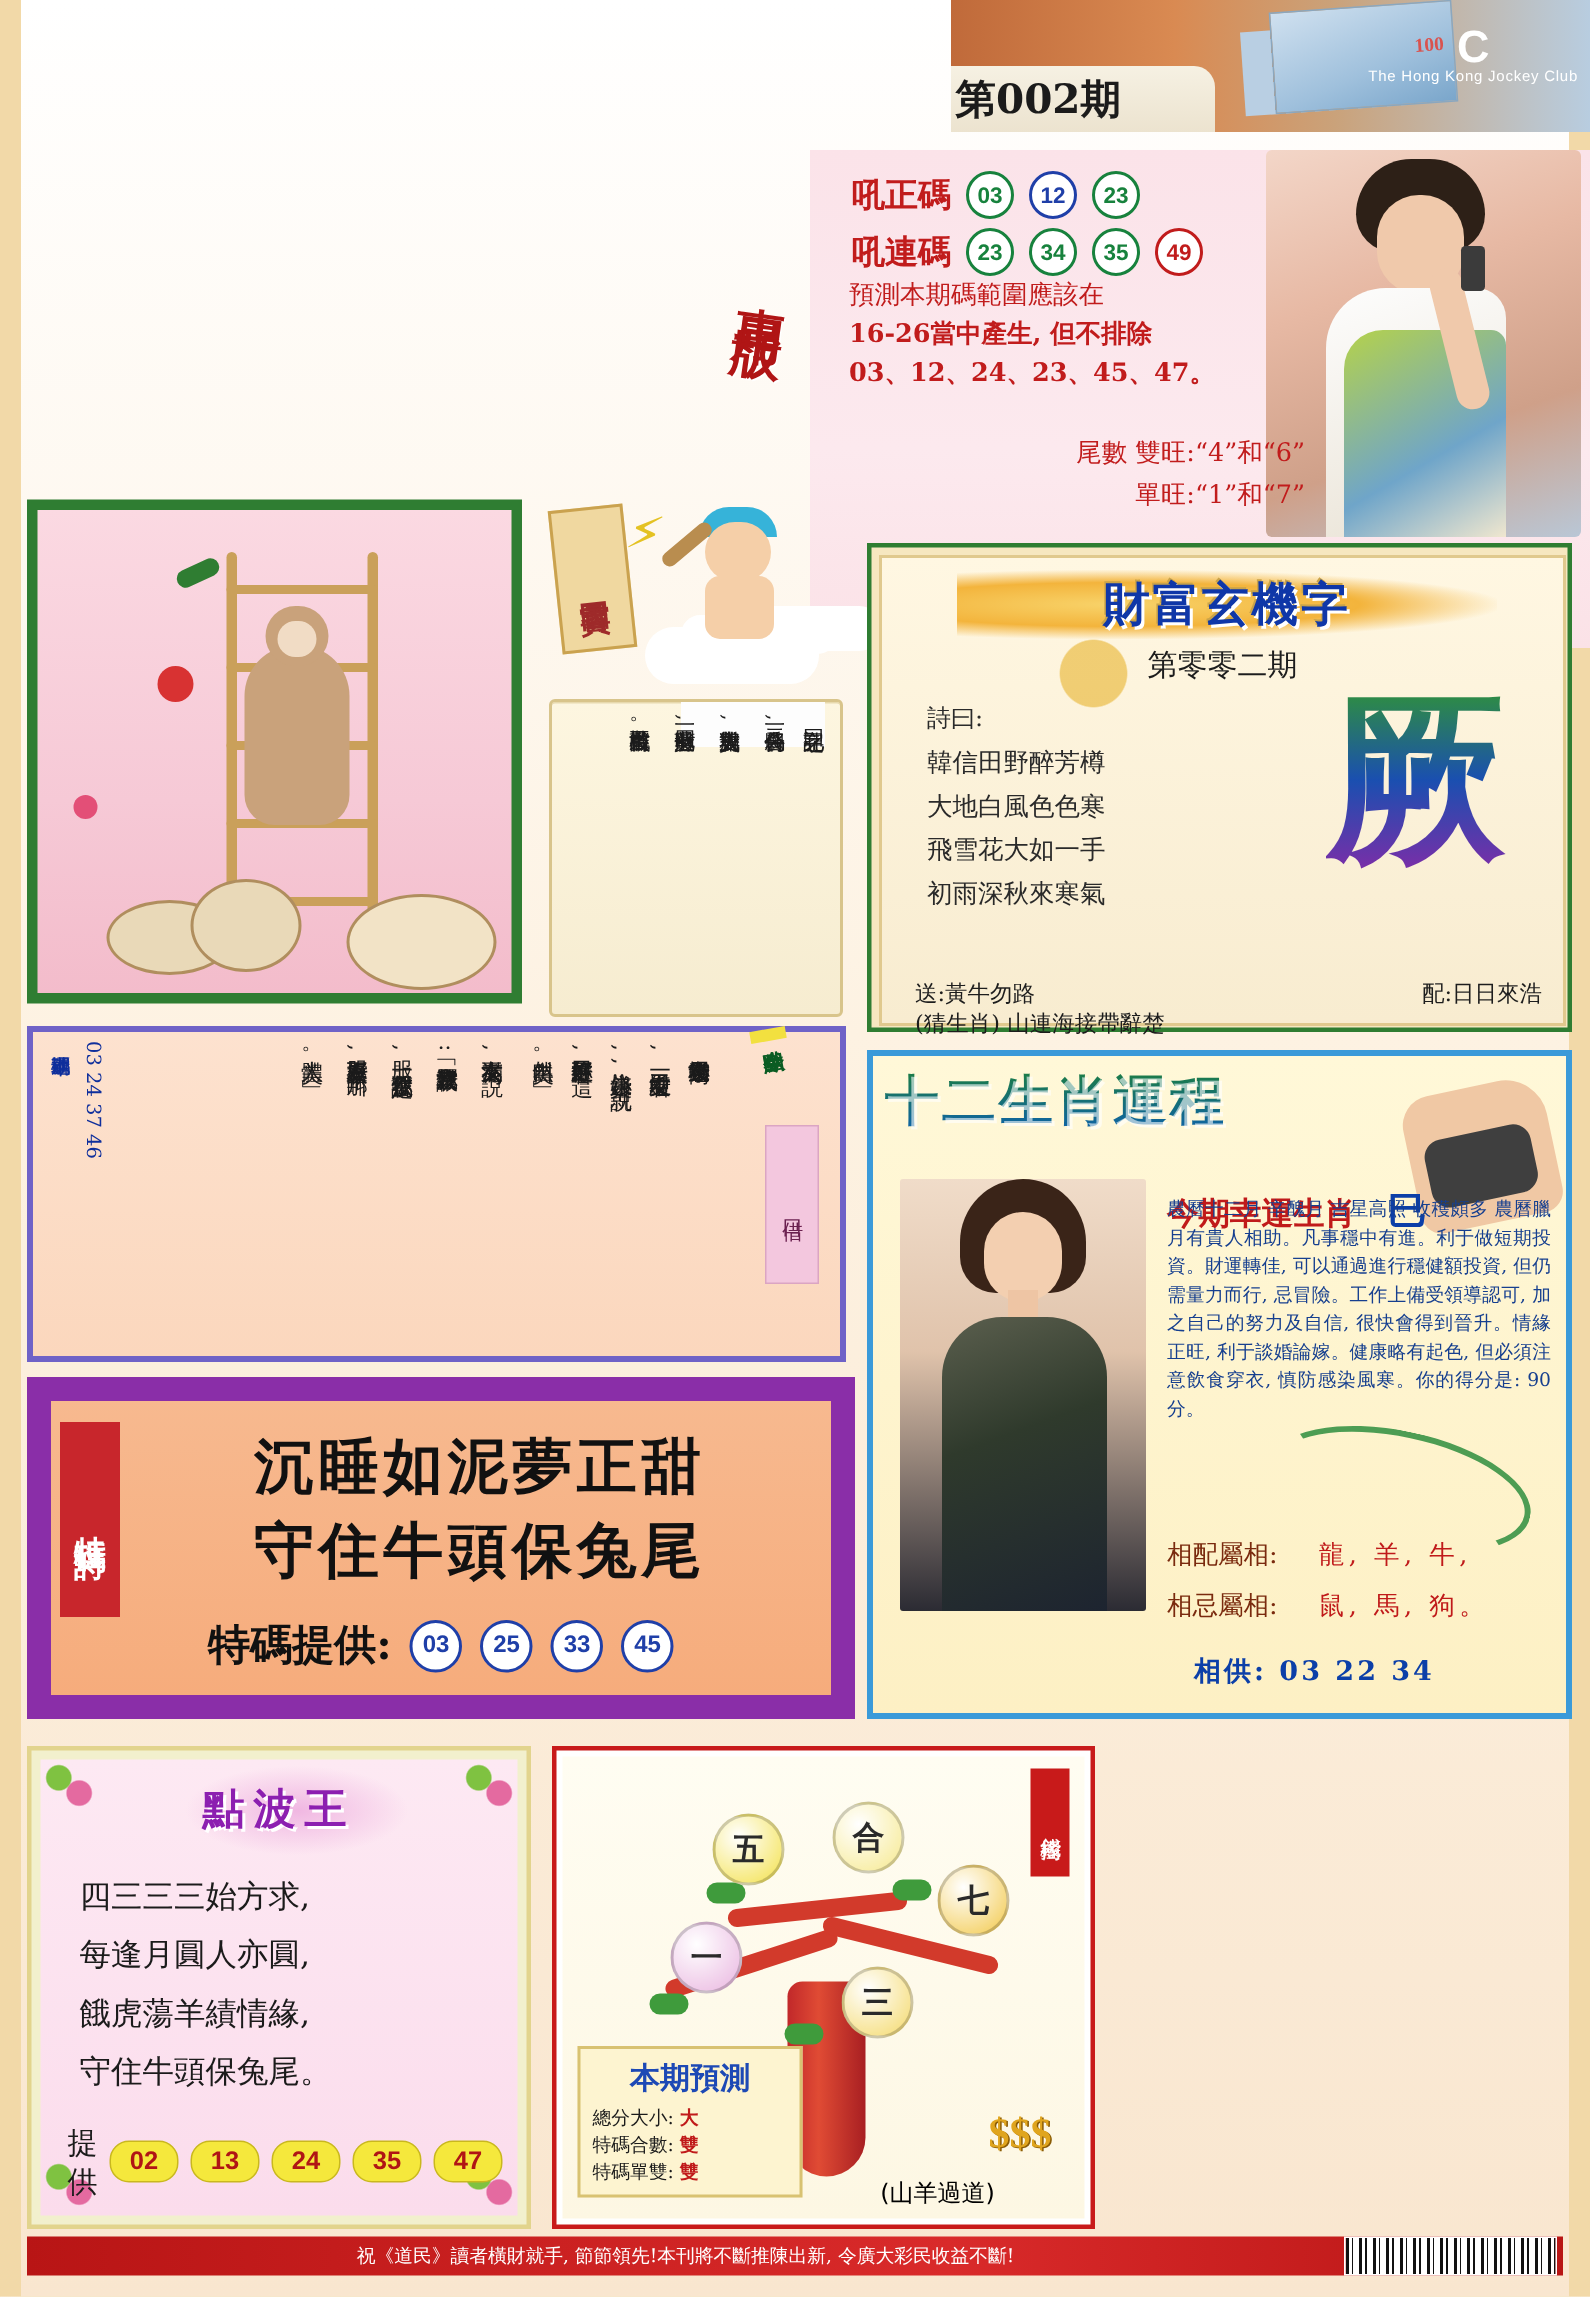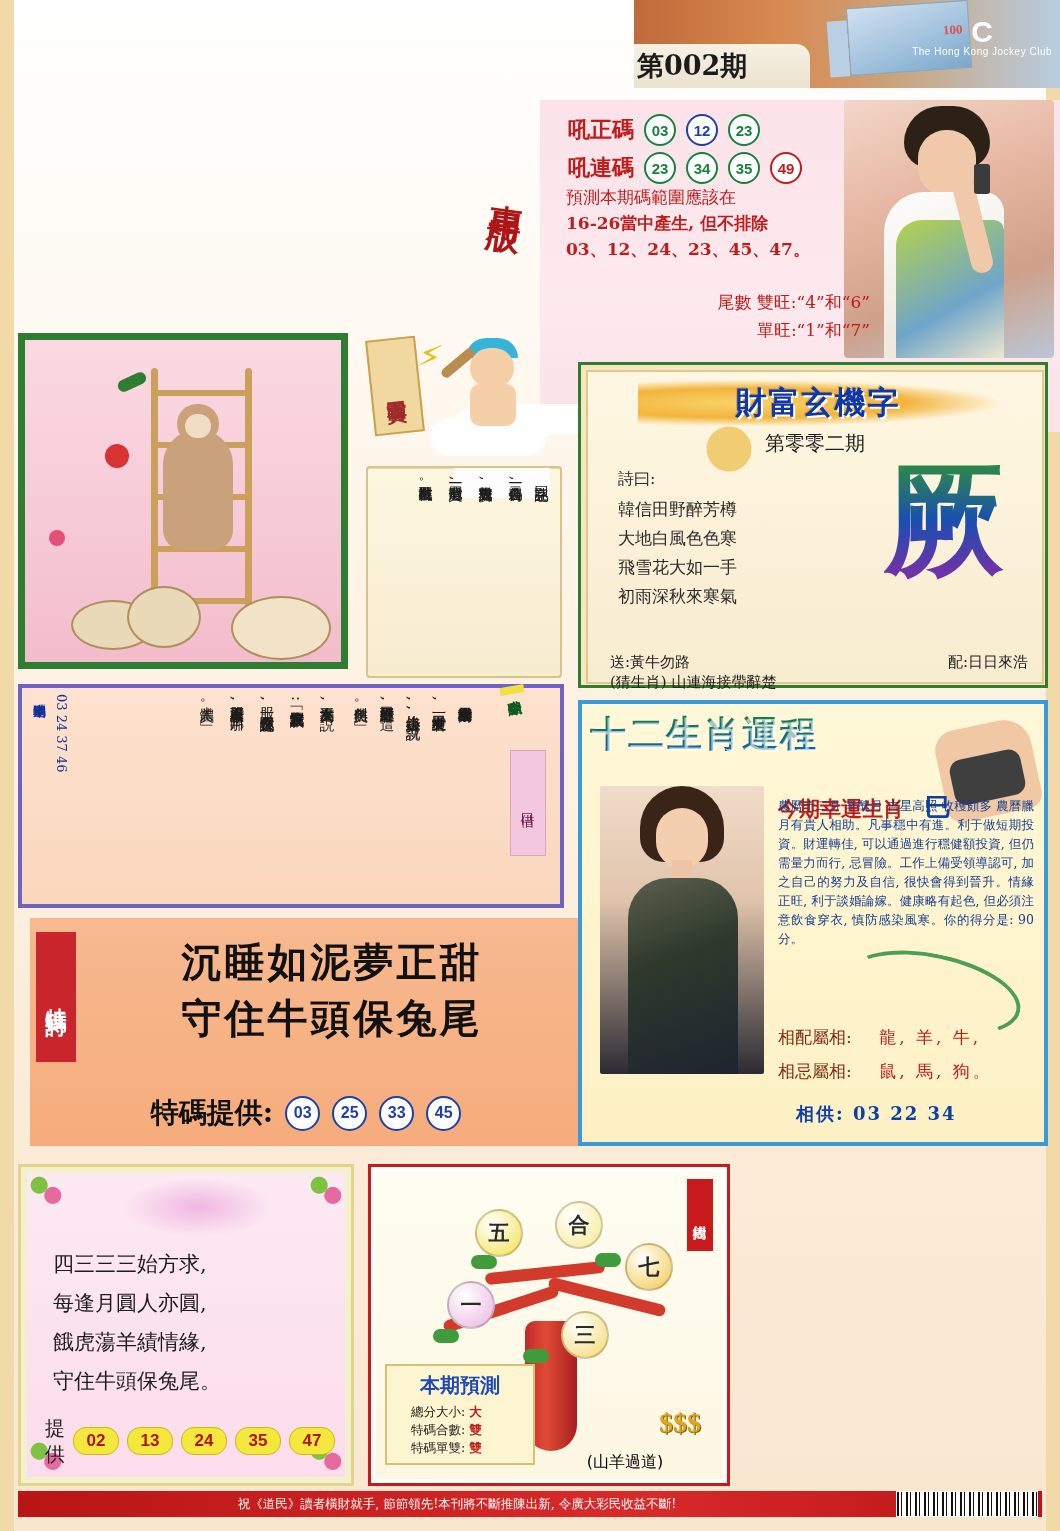--- a/index.html
+++ b/index.html
@@ -249,22 +249,22 @@
   }
   .joke .pink{
     position:absolute;right:14px;top:62px;width:34px;height:104px;
     background:#f3c7de;border:1px solid #dba5c3;
     writing-mode:vertical-rl;display:flex;align-items:center;justify-content:center;
     font-size:14px;color:#6b2150;font-family:"DejaVu Serif",serif;
   }
 
   
   .temashi{
-    position:absolute;left:30px;top:918px;width:552px;height:228px;
-    background:#8a2ea8;padding:0;box-sizing:border-box;
+    position:absolute;left:18px;top:918px;width:552px;height:228px;
+    background:#8a2ea8;padding:16px;box-sizing:border-box;
   }
   .temashi .in{
     width:100%;height:100%;background:linear-gradient(180deg,#f7b98f,#f6ac7c);
     position:relative;
   }
   .temashi .side{
     position:absolute;left:6px;top:14px;width:40px;height:130px;
     background:#c8262c;color:#fff;font-size:21px;font-weight:bold;
     writing-mode:vertical-rl;display:flex;align-items:center;justify-content:center;
     font-family:"DejaVu Serif",serif;letter-spacing:4px;
@@ -428,21 +428,21 @@
     font-family:"Liberation Serif",serif;text-shadow:1px 1px 0 #8a5b05;
   }
   .shaketag{
     position:absolute;right:10px;top:8px;width:26px;height:72px;
     background:#c81a1a;color:#fff;font-size:14px;
     writing-mode:vertical-rl;display:flex;align-items:center;justify-content:center;
     font-family:"DejaVu Serif",serif;
   }
   .forecast{
     position:absolute;left:10px;bottom:14px;width:150px;
-    background:#fdf4d0;border:2px solid #d8c272;padding:6px 24px;box-sizing:border-box;
+    background:#fdf4d0;border:2px solid #d8c272;padding:6px 8px;box-sizing:border-box;
   }
   .forecast .ft{
     font-size:20px;font-weight:bold;color:#1d49b5;text-align:center;
     font-family:"DejaVu Serif",serif;margin-bottom:4px;
     -webkit-text-stroke:0;
   }
   .forecast .fr{font-size:12.5px;color:#1b1b1b;line-height:18px;font-family:"DejaVu Serif",serif;}
   .forecast .fr b{color:#c01a1a;}
   .goatwrap{position:absolute;left:150px;bottom:6px;width:200px;text-align:center;}
 
@@ -659,20 +659,23 @@
     </div>
   </div>
 
   <div class="dianbo">
     <div class="in">
       <div class="corner c1"></div>
       <div class="corner c2"></div>
       <div class="corner c3"></div>
       <div class="corner c4"></div>
       <div class="blob"></div>
+      <div class="hdr">
+        <span>點波王</span>
+      </div>
       <div class="poem">
         <div>四三三三始方求,</div>
         <div>每逢月圓人亦圓,</div>
         <div>餓虎蕩羊績情緣,</div>
         <div>守住牛頭保兔尾。</div>
       </div>
       <div class="bottom">
         <span class="give">提供</span>
         <span class="pill">02</span>
         <span class="pill">13</span>

